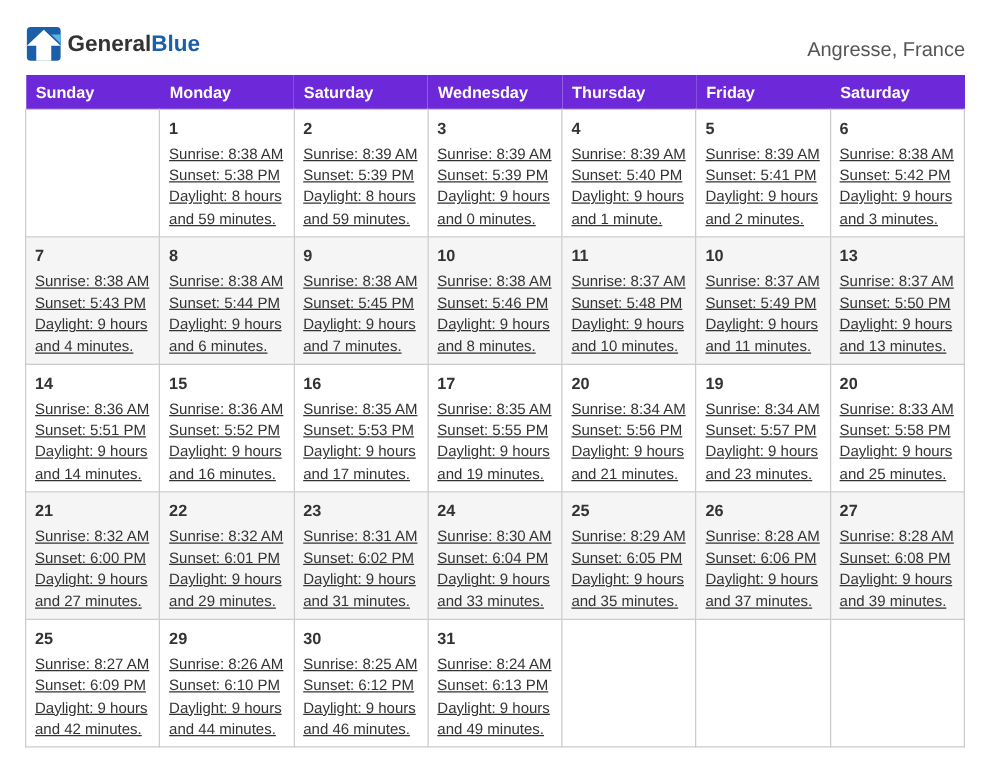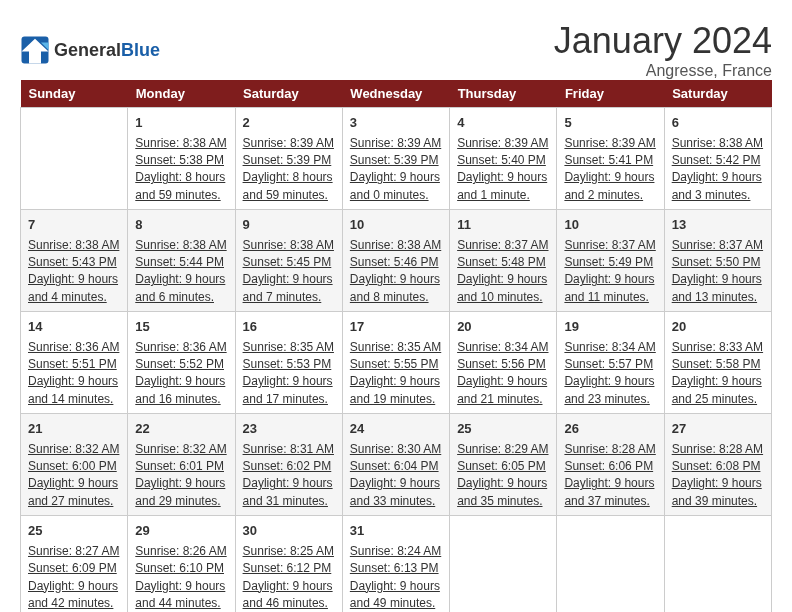--- a/index.html
+++ b/index.html
@@ -6,22 +6,22 @@
     body {
       font-family: Arial, sans-serif;
       background: #fff;
       width: 792px;
       min-height: 612px;
       padding: 20px;
     }
     .header {
       display: flex;
       justify-content: space-between;
-      align-items: center;
-      margin-bottom: 0;
+      align-items: flex-end;
+      margin-bottom: 10px;
     }
     .logo {
       display: flex;
       align-items: center;
       gap: 4px;
     }
     .logo-text-general {
       font-size: 18px;
       font-weight: bold;
       color: #333;
@@ -46,21 +46,21 @@
     .calendar-subtitle {
       font-size: 16px;
       color: #555;
     }
     table {
       width: 100%;
       border-collapse: collapse;
       font-size: 11px;
     }
     thead tr th {
-      background-color: #7f1d1d;
+      background-color: #6d28d9;
       color: #fff;
       text-align: left;
       padding: 6px 8px;
       font-size: 13px;
       font-weight: bold;
     }
     tbody tr td {
       border: 1px solid #ccc;
       vertical-align: top;
       padding: 5px 7px;
@@ -99,21 +99,20 @@
     <svg class="logo-icon" viewBox="0 0 40 40" xmlns="http://www.w3.org/2000/svg">
       <rect x="2" y="2" width="36" height="36" rx="4" fill="#1a5fa8"></rect>
       <polygon points="20,5 38,22 28,22 28,38 12,38 12,22 2,22" fill="white"></polygon>
       <polygon points="28,10 38,10 38,20" fill="#5ab4e8"></polygon>
     </svg>
     <div>
       <span class="logo-text-general">General</span><span class="logo-text-blue">Blue</span>
     </div>
   </div>
   <div class="title-block">
-    <div class="calendar-title">January 2024</div>
     <div class="calendar-subtitle">Angresse, France</div>
   </div>
 </div>
 
 <table>
   <thead>
     <tr>
     <th>Sunday</th>
         <th>Monday</th>
         <th>Saturday</th>

